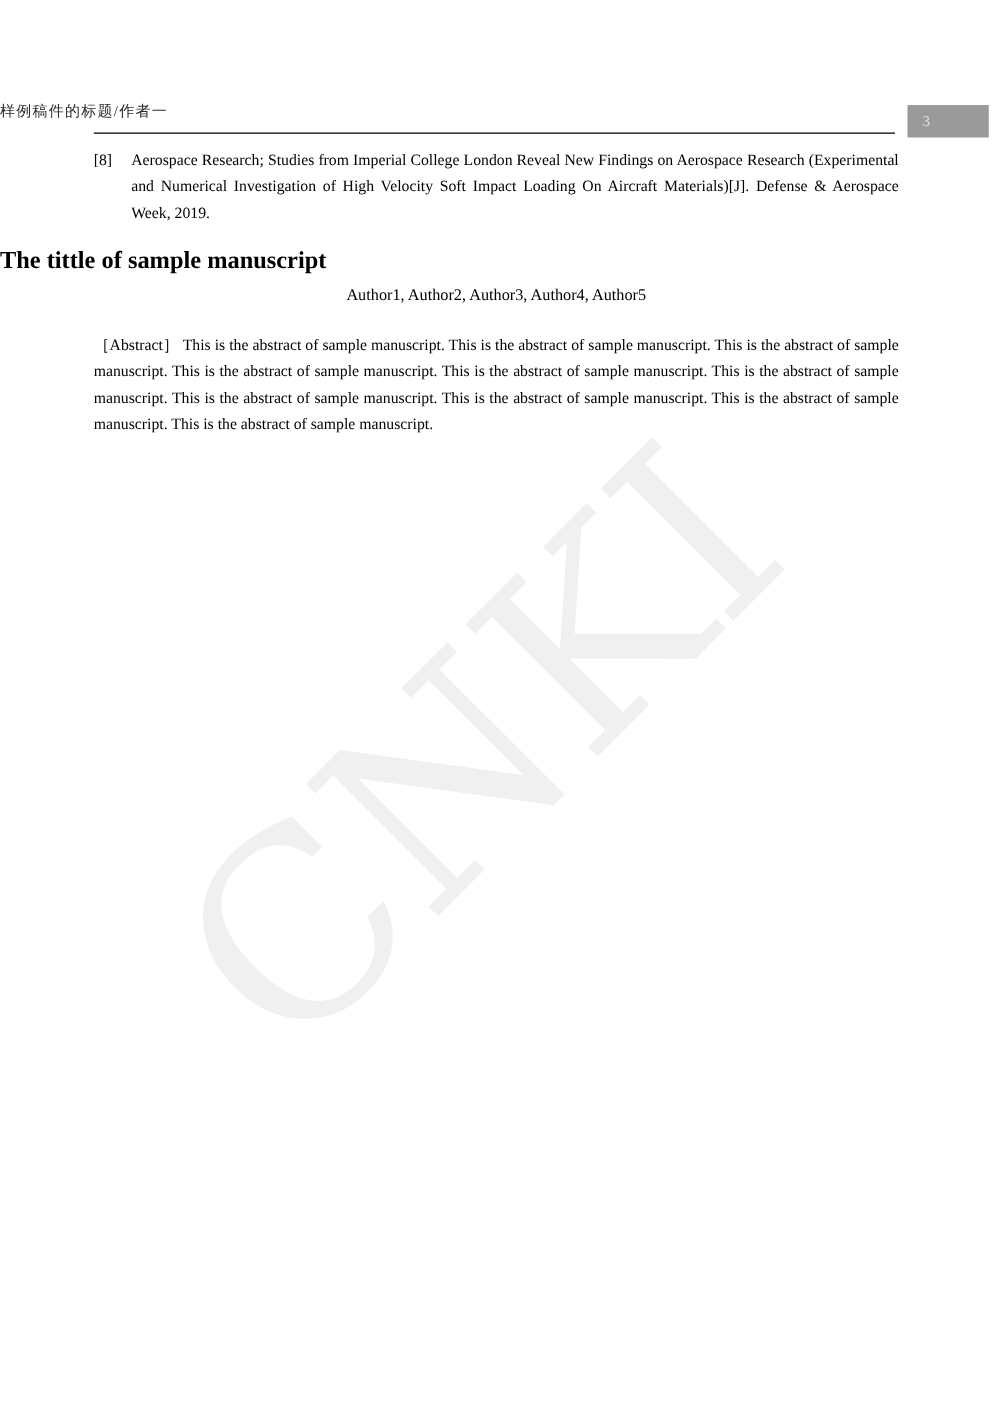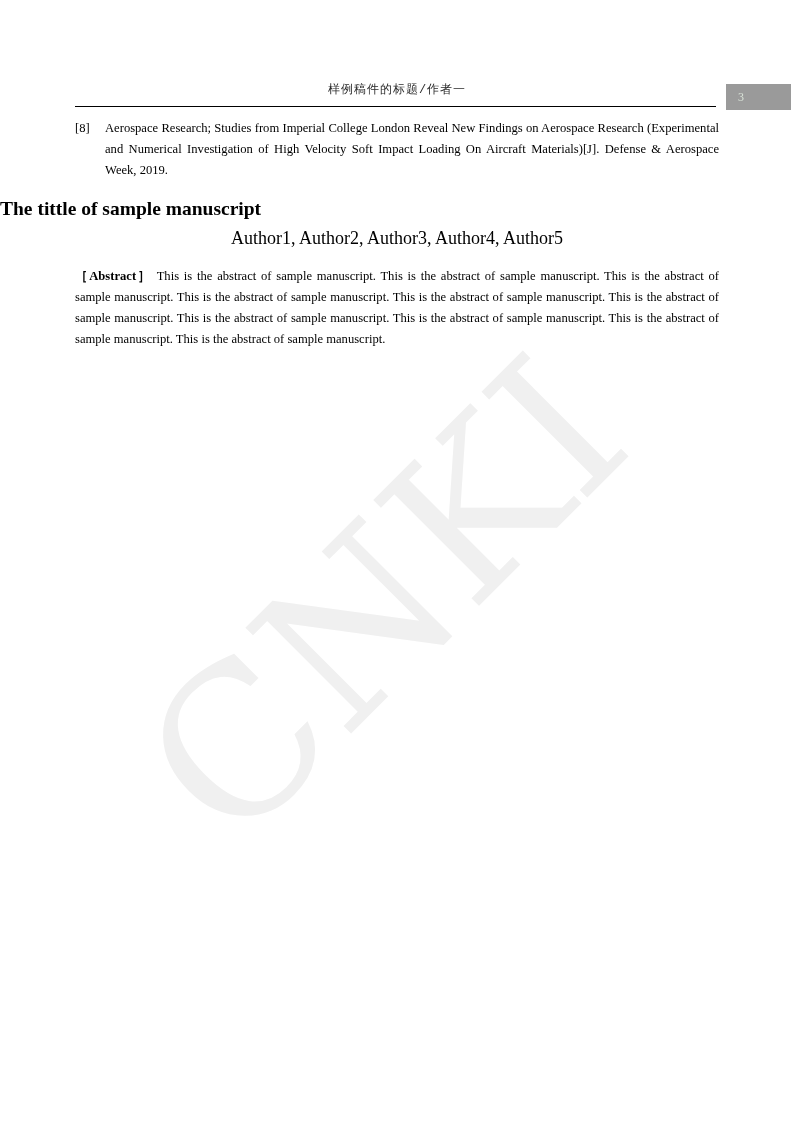--- a/index.html
+++ b/index.html
@@ -30,25 +30,24 @@
     z-index: 0;
     user-select: none;
   }
   .content { position: relative; z-index: 1; }
   
   .running-header {
     position: absolute;
     top: 81px;
     left: 0;
     width: 100%;
-    text-align: center;
+    text-align: left;
     font-size: 12px;
     letter-spacing: 1px;
     color: #2b2b2b;
-    font-family: Liberation Mono, monospace;
   }
   .header-rule {
     position: absolute;
     top: 106px;
     left: 75px;
     width: 641px;
     border-top: 1.5px solid #000000;
   }
   .page-number-box {
     position: absolute;
@@ -91,36 +90,36 @@
     text-align: left;
     font-size: 19.5px;
     font-weight: bold;
   }
   .article-authors {
     position: absolute;
     top: 228px;
     left: 0;
     width: 100%;
     text-align: center;
-    font-size: 18px;
+    font-size: 13px;
   }
   
   .abstract-block {
     position: absolute;
     top: 266px;
     left: 75px;
     width: 644px;
     font-size: 12.6px;
     line-height: 21px;
   }
   .abstract-block p {
     margin: 0;
   }
   .abstract-para { text-align: justify; }
-  .bold-label { font-weight: bold; }
+  .bold-label { font-weight: normal; }
 </style>
 </head>
 <body>
 
 <div class="page">
 
   <div class="watermark" style="color: rgb(240, 240, 240);">CNKI</div>
 
   <div class="content">
 

